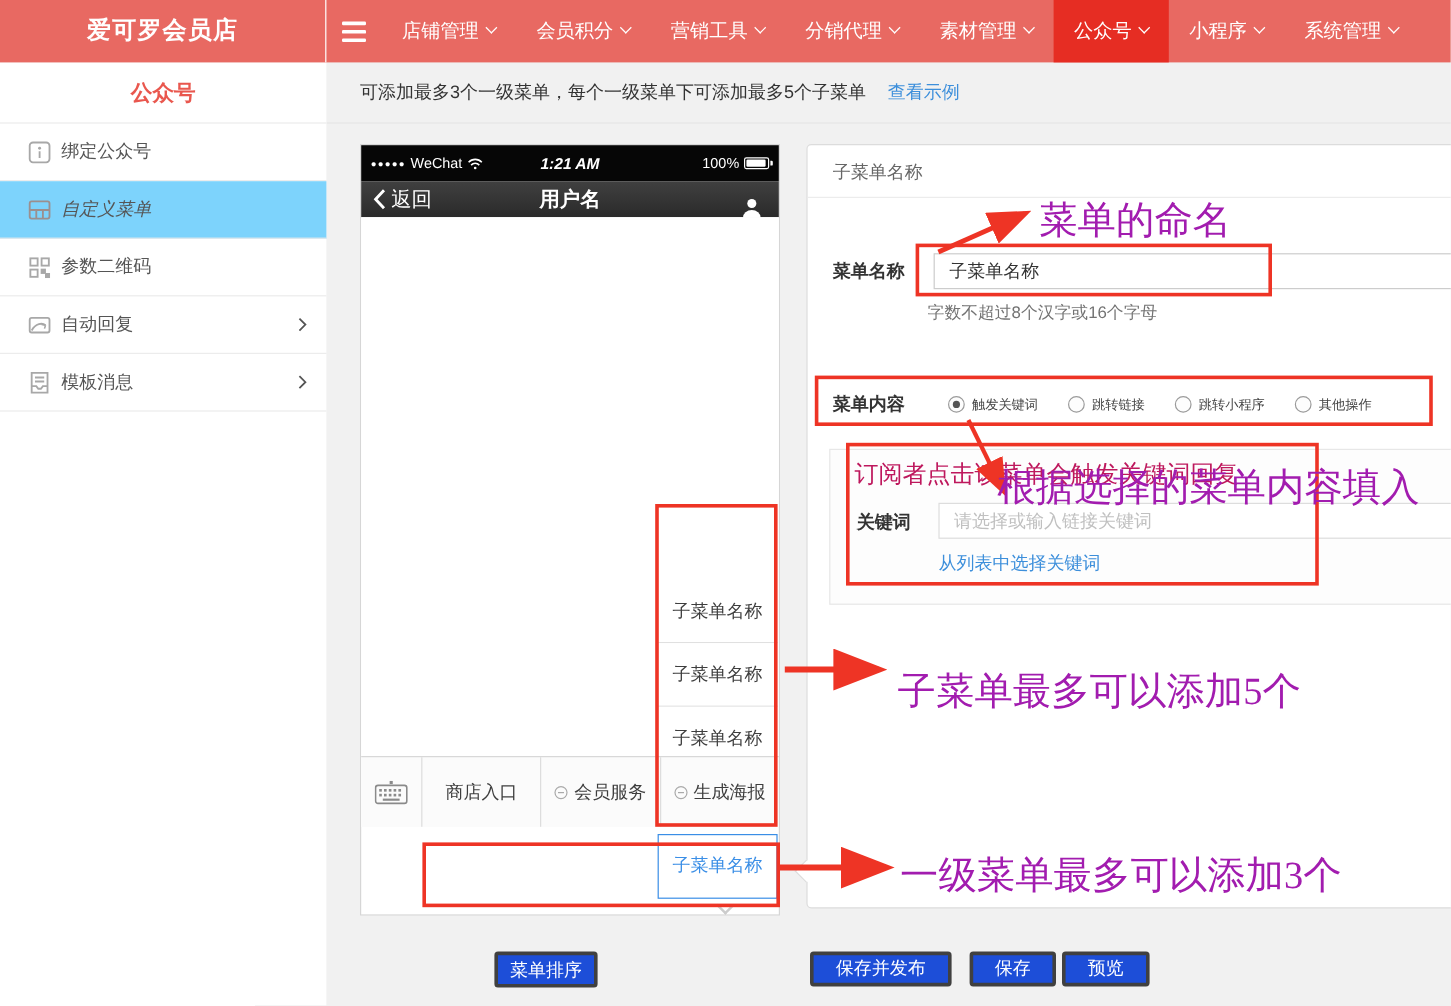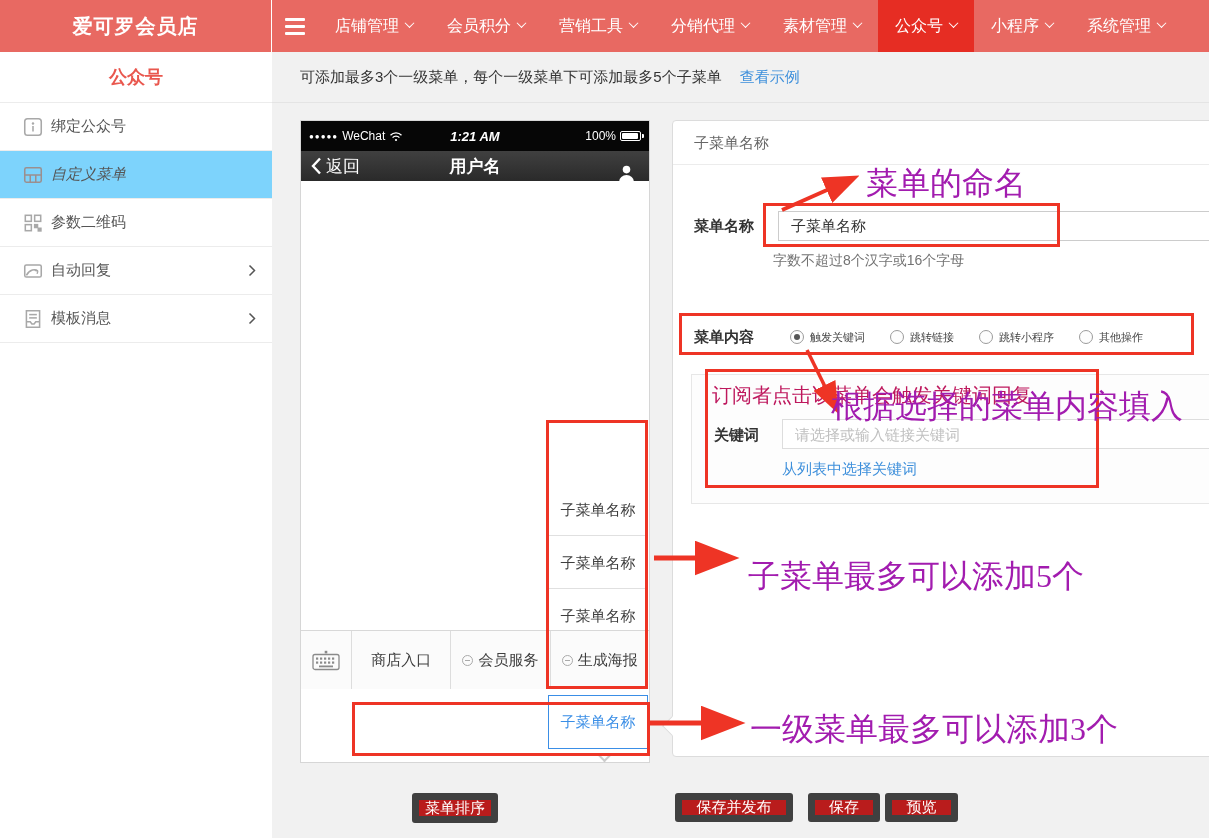--- a/index.html
+++ b/index.html
@@ -72,21 +72,21 @@
   .radio { display:flex; align-items:center; gap:6px; font-size:11px; color:#444; cursor:pointer; white-space:nowrap; }
   .rdot { width:14px; height:14px; border:1px solid #9b9b9b; border-radius:50%; background:#fdfdfd; position:relative; flex:0 0 auto; }
   .radio.checked .rdot:before { content:""; position:absolute; left:3px; top:3px; width:6px; height:6px; border-radius:50%; background:#555; }
   .inset { position:absolute; left:18px; top:253px; width:720px; height:130px; border:1px solid #e7e7e7; background:#fdfdfd; }
   .inset-note { position:absolute; left:20px; top:7px; font-size:20px; color:#be185d; }
   .kw-label { position:absolute; left:22px; top:51px; }
   .kw-input { position:absolute; left:90px; top:44px; width:560px; height:30px; border:1px solid #ddd; font-size:15px; padding:0 12px; font-family:"Liberation Sans",sans-serif; background:#fff; color:#333; }
   .kw-input::placeholder { color:#c0c0c0; }
   .kw-link { position:absolute; left:90px; top:85px; font-size:15px; color:#3d8fdb; text-decoration:none; cursor:pointer; }
   
-  .btn { position:absolute; background:#b91c1c; border:7px solid #404040; border-radius:3px; color:#fff; font-size:15px; display:flex; align-items:center; justify-content:center; cursor:pointer; font-family:Liberation Sans, sans-serif; }
+  .btn { position:absolute; background:#1d4ed8; border:3px solid #404040; border-radius:3px; color:#fff; font-size:15px; display:flex; align-items:center; justify-content:center; cursor:pointer; font-family:Liberation Sans, sans-serif; }
   .btn-sort { left:412px; top:793px; width:86px; height:30px; }
   .btn-savepub { left:675px; top:793px; width:118px; height:29px; }
   .btn-save { left:808px; top:793px; width:72px; height:29px; }
   .btn-preview { left:885px; top:793px; width:73px; height:29px; }
   
   .anno-box { position:absolute; border:3px solid #ee3425; z-index:30; pointer-events:none; }
   .ab-name { left:763px; top:203px; width:297px; height:44px; }
   .ab-radios { left:679px; top:313px; width:515px; height:42px; }
   .ab-keyword { left:705px; top:369px; width:394px; height:119px; }
   .ab-submenu { left:546px; top:420px; width:102px; height:269px; }

